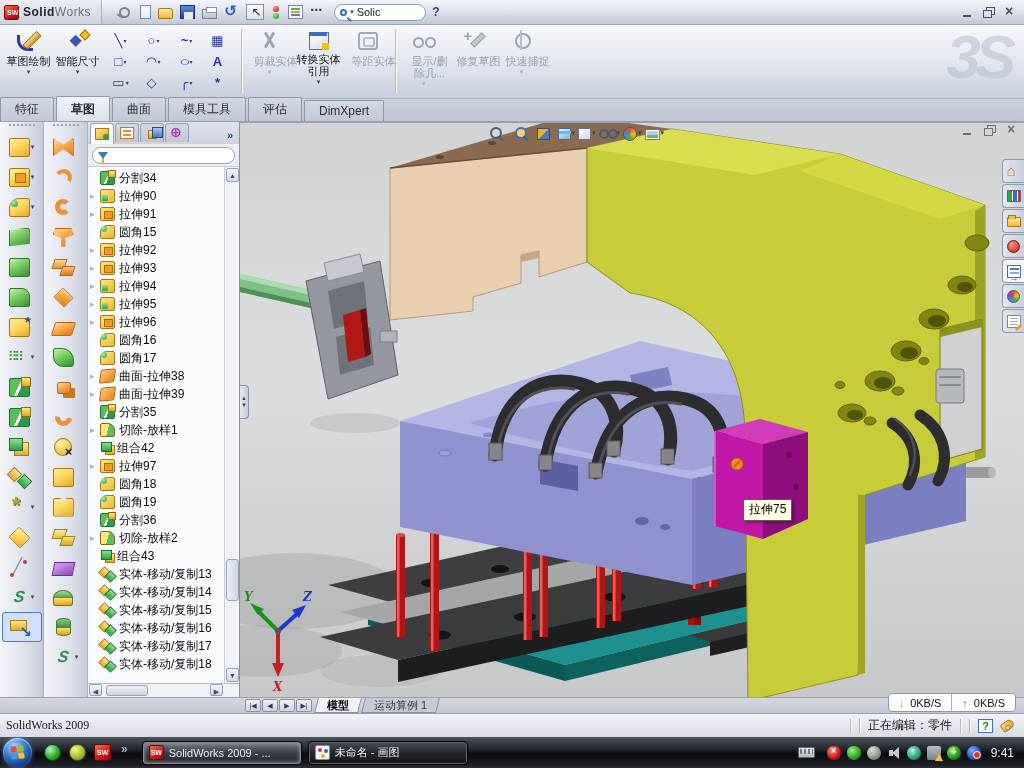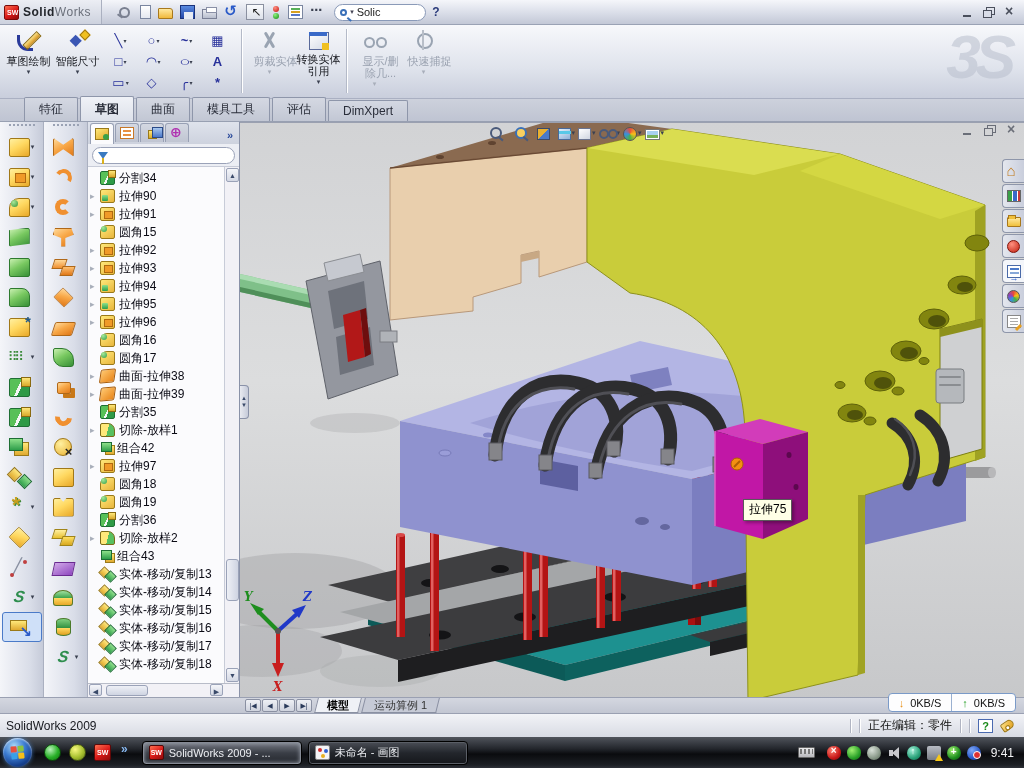--- a/index.html
+++ b/index.html
@@ -93,21 +93,21 @@
   .stack-row { display:flex; align-items:center; height:19px; }
   .stack-row .lbl { font-size:11px; color:#9aa2b0; white-space:nowrap; }
   .stack-row .caret { font-size:7px;color:#a8aeba;margin-left:4px; }
   #sketch-grid { display:grid; grid-template-columns:repeat(4,33px); grid-auto-rows:21px; padding-top:3px; margin:0 2px; }
   .sg-cell { display:flex; align-items:center; justify-content:center; gap:1px; }
   .sg-glyph { color:#27309a; font-size:13px; font-weight:bold; line-height:1; }
   .sg-cell.wide .sg-glyph { transform:scaleX(1.45); }
   .sg-cell .caret { font-size:6px; color:#3a4050; }
 
   
-  #tabrow { position:absolute; left:0; top:99px; width:1024px; height:23px; background:linear-gradient(#cdd1dc,#bfc4d2); display:flex; align-items:flex-end; padding-left:24px; border-bottom:1px solid #98a0b2; }
+  #tabrow { position:absolute; left:0; top:99px; width:1024px; height:23px; background:linear-gradient(#cdd1dc,#bfc4d2); display:flex; align-items:flex-end; padding-left:0; border-bottom:1px solid #98a0b2; }
   .rtab { padding:3px 14px 3px; font-size:12px; color:#2a2e3a; background:linear-gradient(#d4d8e2,#c2c7d4); border:1px solid #8e96aa; border-bottom:none; margin-right:2px; border-radius:2px 2px 0 0; }
   .rtab.active { background:linear-gradient(#f0f2f7,#dde1ea); font-weight:bold; padding-top:4px; }
 
   
   #main { position:absolute; left:0; top:122px; width:1024px; height:575px; display:flex; }
   .lcol { width:44px; height:575px; background:linear-gradient(90deg,#f4f5f9,#d9dde8 70%,#c6cbd9); border-right:1px solid #aab0c0; display:flex; flex-direction:column; align-items:center; padding-top:2px; flex:none; }
   .drag-dots { width:26px; height:5px; border-top:2px dotted #9aa2b4; margin-bottom:3px; }
   .lcell { width:40px; height:30px; display:flex; align-items:center; justify-content:center; gap:1px; position:relative; }
   .lcell.pressed { background:#cfe0f8; border:1px solid #4a7ac8; border-radius:3px; }
   .lcaret { font-size:7px; color:#3a4050; }
@@ -255,21 +255,21 @@
   .btab > span { display:inline-block; transform:skewX(14deg); }
   .btab.active { background:#eff1f6; font-weight:bold; color:#000; }
   #net-monitor { position:absolute; right:8px; top:-5px; height:19px; display:flex; background:#fdfdfe; border:1px solid #7a9ac8; border-radius:4px; overflow:hidden; font-size:11px; }
   .net-cell { display:flex; align-items:center; gap:6px; padding:0 10px; }
   .net-cell + .net-cell { border-left:1px solid #9ab0d0; }
   .arr-down::before { content:"↓"; color:#e89018; font-weight:bold; }
   .arr-up::before { content:"↑"; color:#28a028; font-weight:bold; }
 
   
   #statusbar { position:absolute; left:0; top:713px; width:1024px; height:24px; background:linear-gradient(#f2f3f7,#d8dbe4); border-top:1px solid #9aa0b2; display:flex; align-items:center; font-size:12px; }
-  #status-left { padding-left:6px; color:#16181e; }
+  #status-left { padding-left:6px; color:#16181e;font-family:Liberation Serif, serif; }
   #status-right { margin-left:auto; display:flex; align-items:center; gap:8px; padding-right:10px; }
   .ssep { width:1px; height:14px; background:#b0b4c2; box-shadow:1px 0 0 #fff; }
   #help-box { width:15px; height:14px; background:#fff; border:1px solid #4a6ab0; color:#1a8a1a; font-weight:bold; font-size:11px; text-align:center; line-height:13px; }
   .tag-icon { width:13px; height:9px; background:linear-gradient(135deg,#ffe080,#e0a020); border:1px solid #a07810; border-radius:2px 5px 5px 2px; transform:rotate(-35deg); position:relative; }
   .tag-icon::before { content:"";position:absolute;left:2px;top:3px;width:3px;height:3px;border-radius:50%;background:#fff;border:1px solid #a07810; }
 
   
   #taskbar { position:absolute; left:0; top:737px; width:1024px; height:31px;
     background:linear-gradient(#50545c,#23262c 38%,#0a0b0e 55%,#1c1f24 90%,#2e3138); display:flex; align-items:center; }
   #start-orb { width:29px; height:29px; border-radius:50%; margin-left:3px; flex:none; position:relative;
@@ -452,28 +452,38 @@
   <div class="cmd-btn dis">
         <span class="bi bi-trim"></span>
         <span class="lbl">剪裁实体</span>
         <span class="caret show">▾</span>
       </div>
       <div class="cmd-btn">
         <span class="bi bi-convert"></span>
         <span class="lbl">转换实体引用</span>
         <span class="caret show">▾</span>
       </div>
+      <div class="cmd-btn dis">
+        <span class="bi bi-offset"></span>
+        <span class="lbl">等距实体</span>
+        <span class="caret" style="visibility: hidden;">▾</span>
+      </div>
     </div>
   <div class="vsep"></div>
   <div style="display:flex">
 
   <div class="cmd-btn dis">
         <span class="bi bi-display-delete"></span>
         <span class="lbl">显示/删除几...</span>
         <span class="caret show">▾</span>
+      </div>
+      <div class="cmd-btn dis">
+        <span class="bi bi-repair"></span>
+        <span class="lbl">修复草图</span>
+        <span class="caret" style="visibility: hidden;">▾</span>
       </div>
       <div class="cmd-btn dis">
         <span class="bi bi-snap"></span>
         <span class="lbl">快速捕捉</span>
         <span class="caret show">▾</span>
       </div>
     </div>
 </div>
 
 <div id="tabrow">

